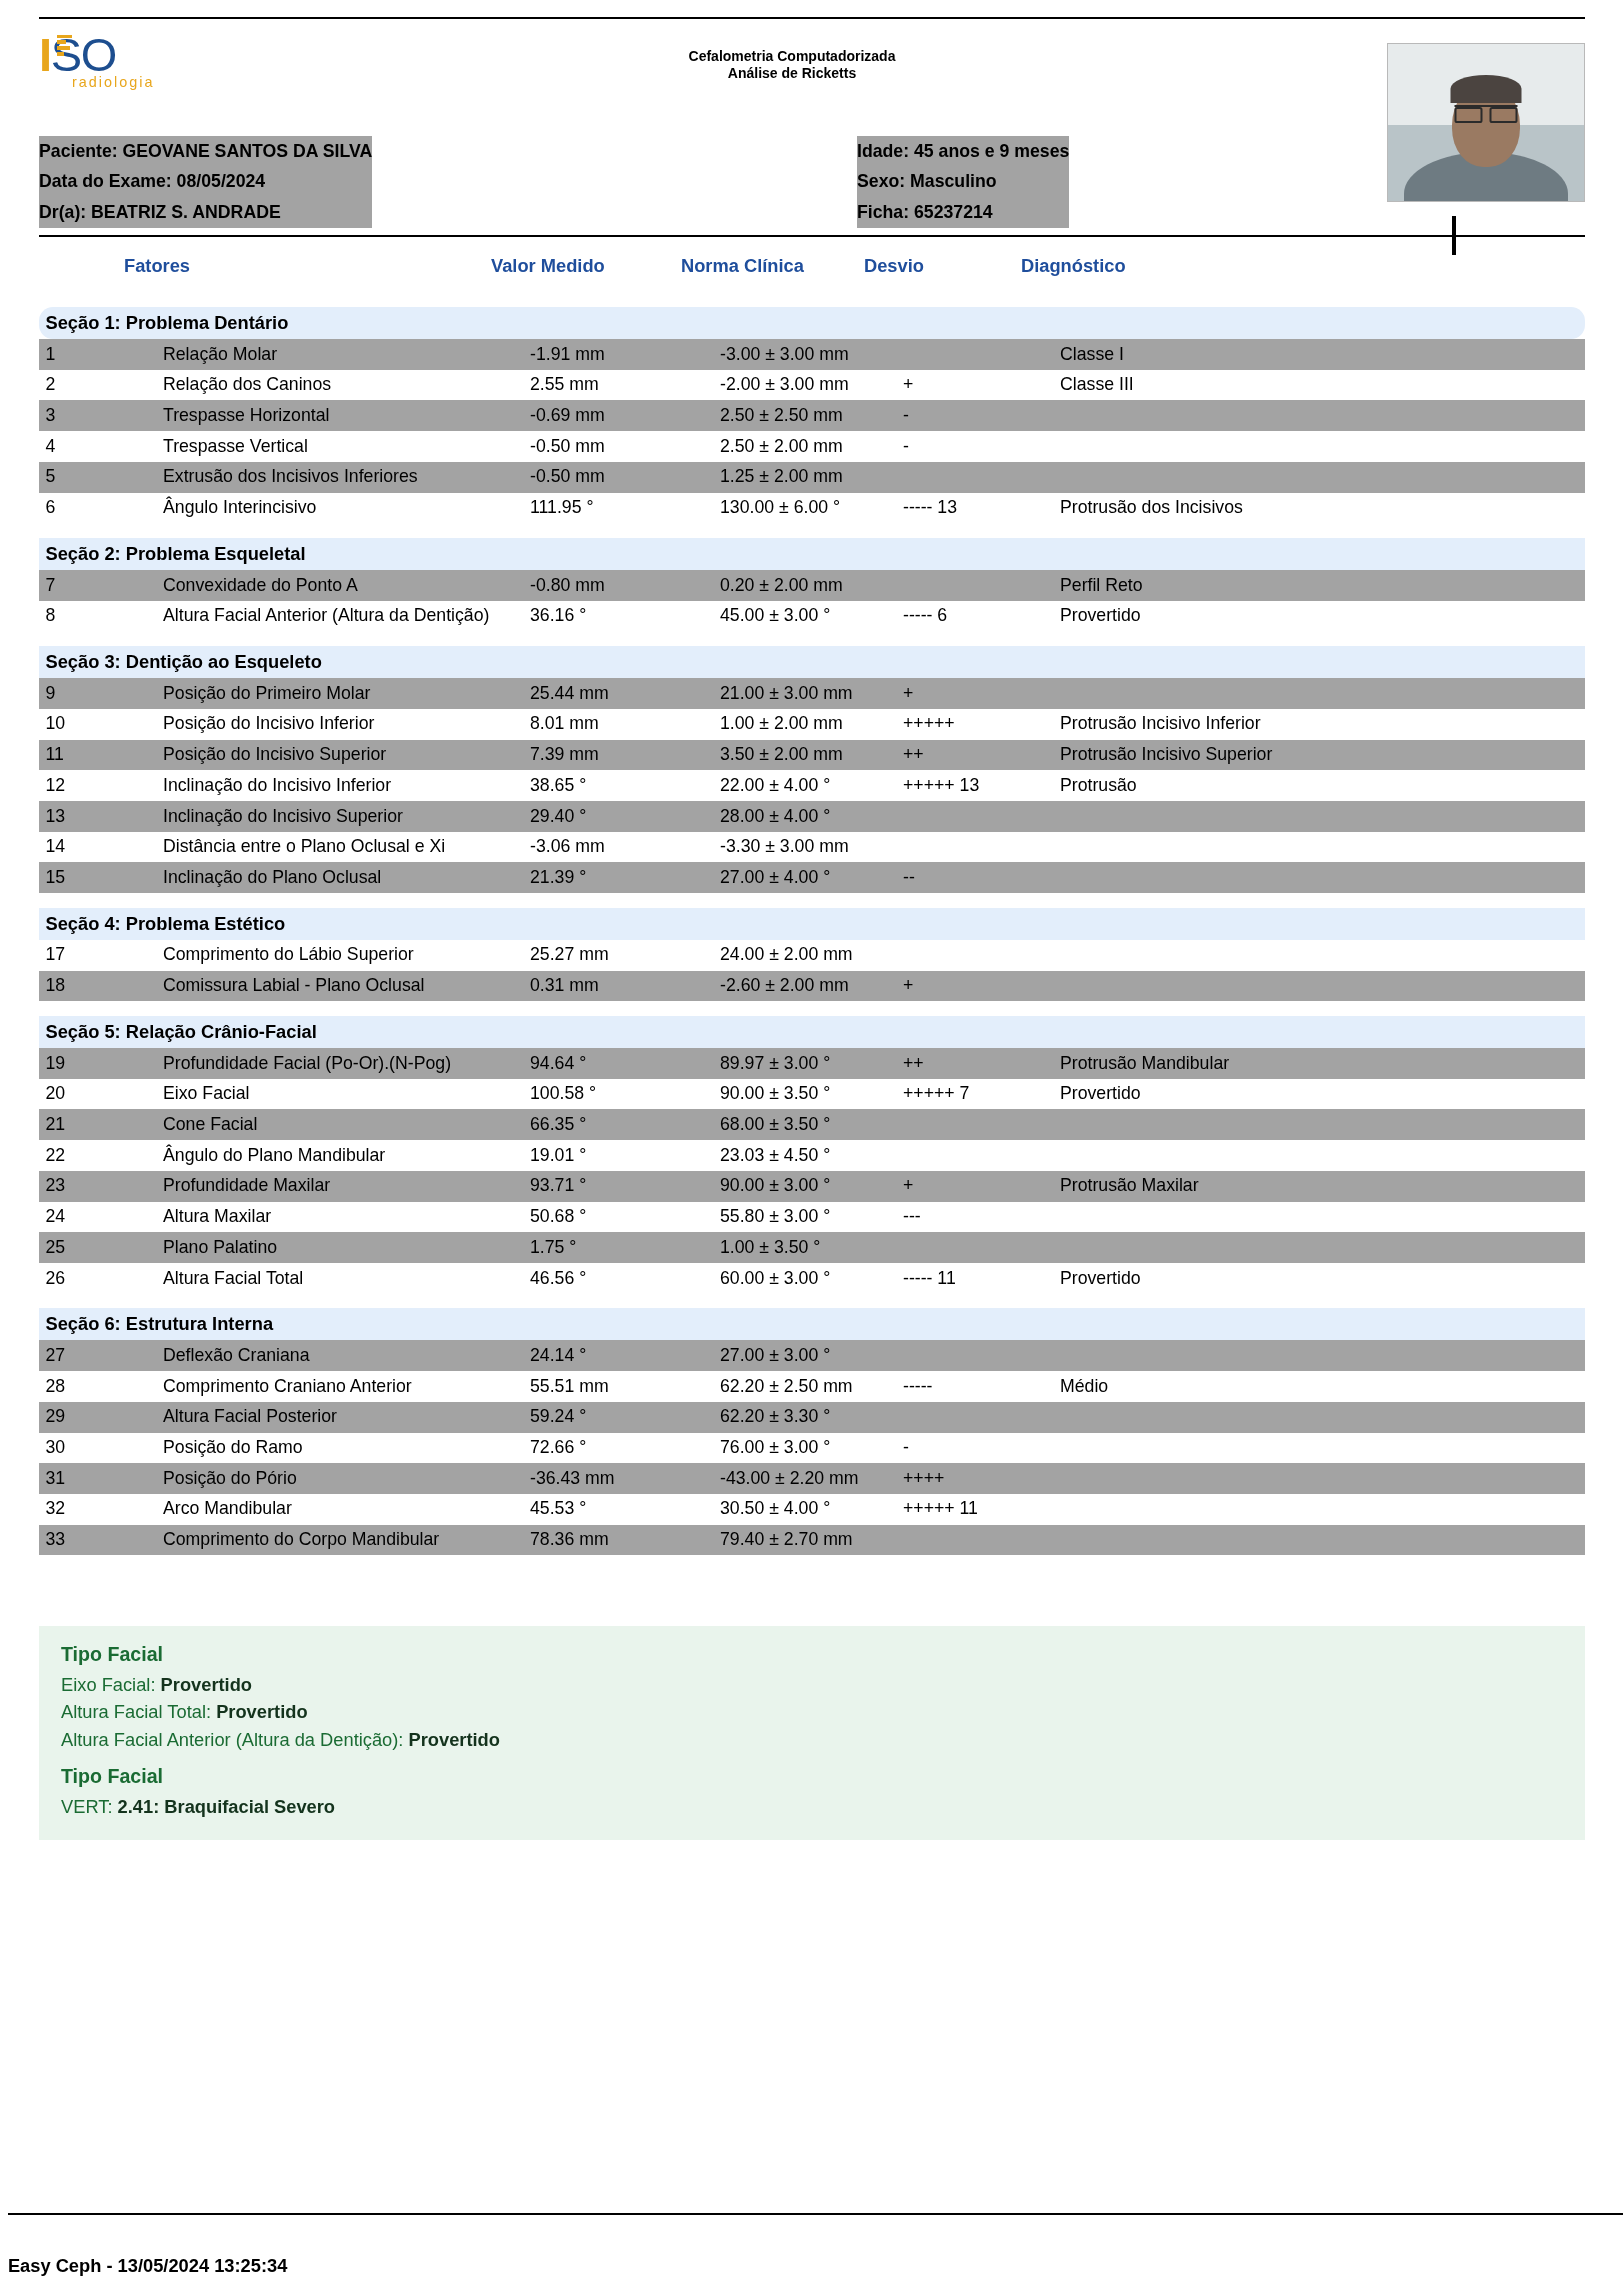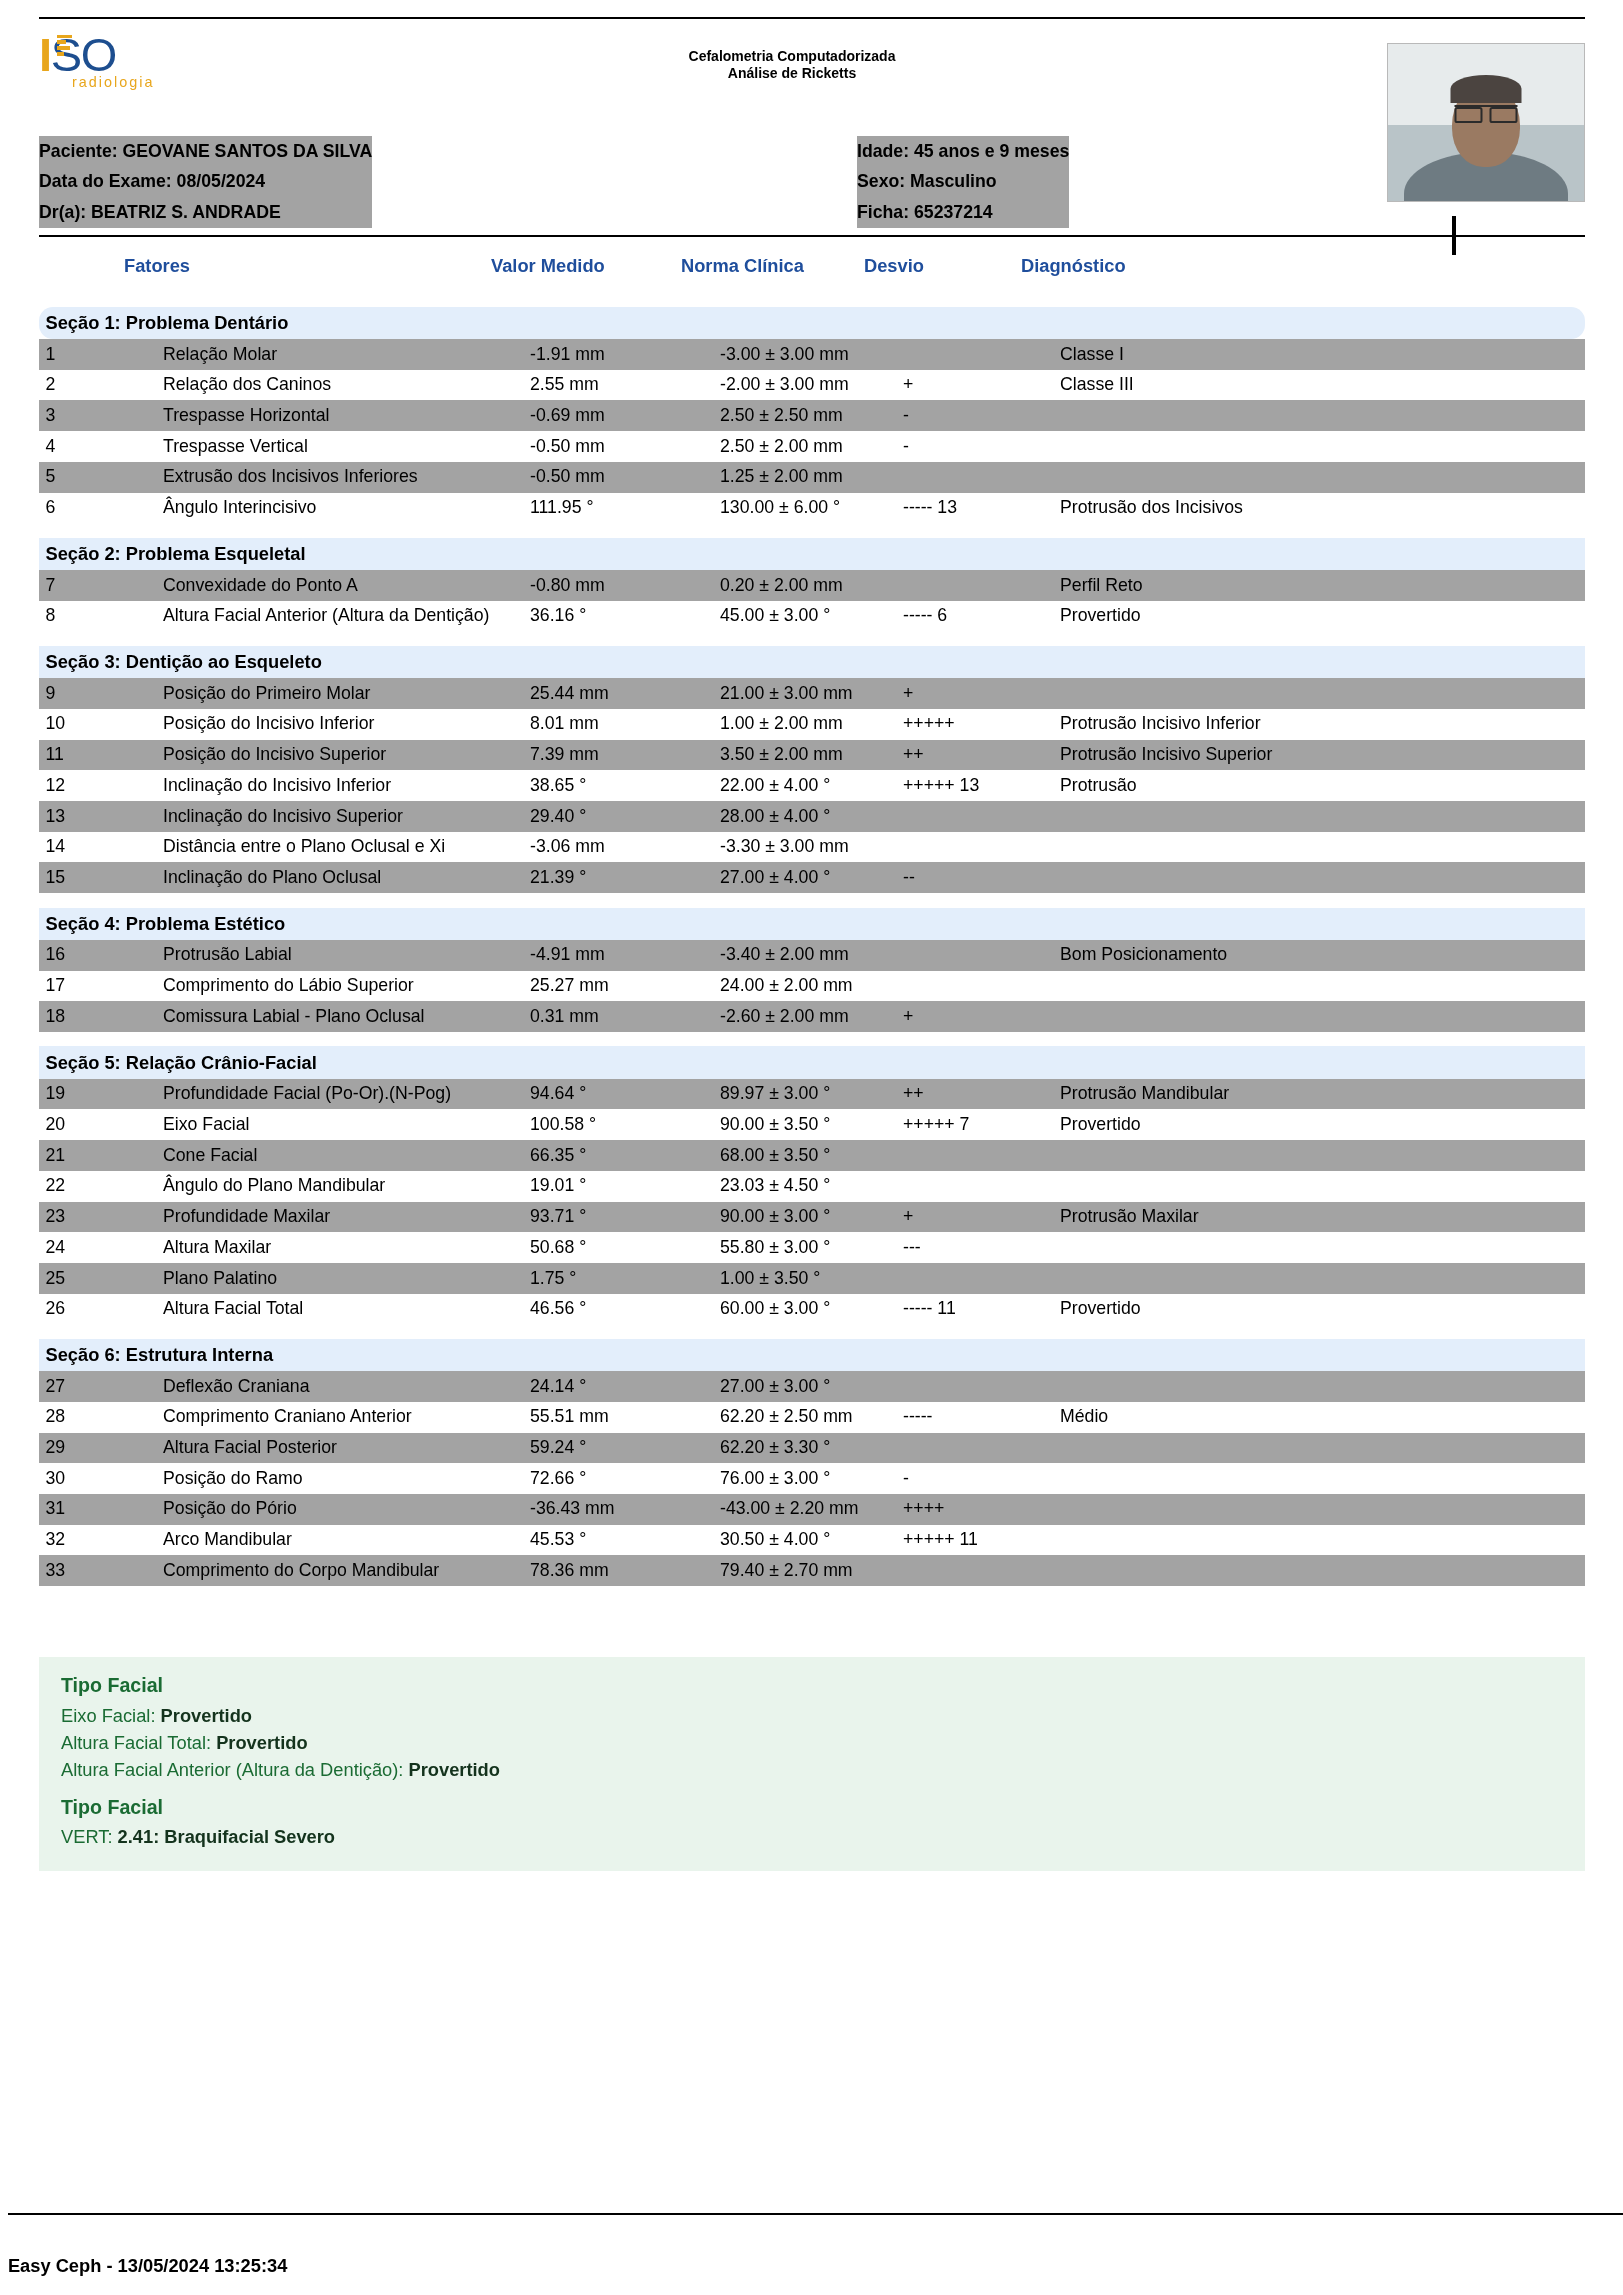--- a/index.html
+++ b/index.html
@@ -462,28 +462,20 @@
         </div>
         <div class="row">
           <div class="c-idx">15</div>
           <div class="c-factor">Inclinação do Plano Oclusal</div>
           <div class="c-measure">21.39 °</div>
           <div class="c-norm">27.00 ± 4.00 °</div>
           <div class="c-dev">--</div>
           <div class="c-diag"></div>
         </div>
         <div class="section-title">Seção 4: Problema Estético</div>
-        <div class="row">
-          <div class="c-idx">16</div>
-          <div class="c-factor">Protrusão Labial</div>
-          <div class="c-measure">-4.91 mm</div>
-          <div class="c-norm">-3.40 ± 2.00 mm</div>
-          <div class="c-dev"></div>
-          <div class="c-diag">Bom Posicionamento</div>
-        </div>
         <div class="row alt">
           <div class="c-idx">17</div>
           <div class="c-factor">Comprimento do Lábio Superior</div>
           <div class="c-measure">25.27 mm</div>
           <div class="c-norm">24.00 ± 2.00 mm</div>
           <div class="c-dev"></div>
           <div class="c-diag"></div>
         </div>
         <div class="row">
           <div class="c-idx">18</div>

